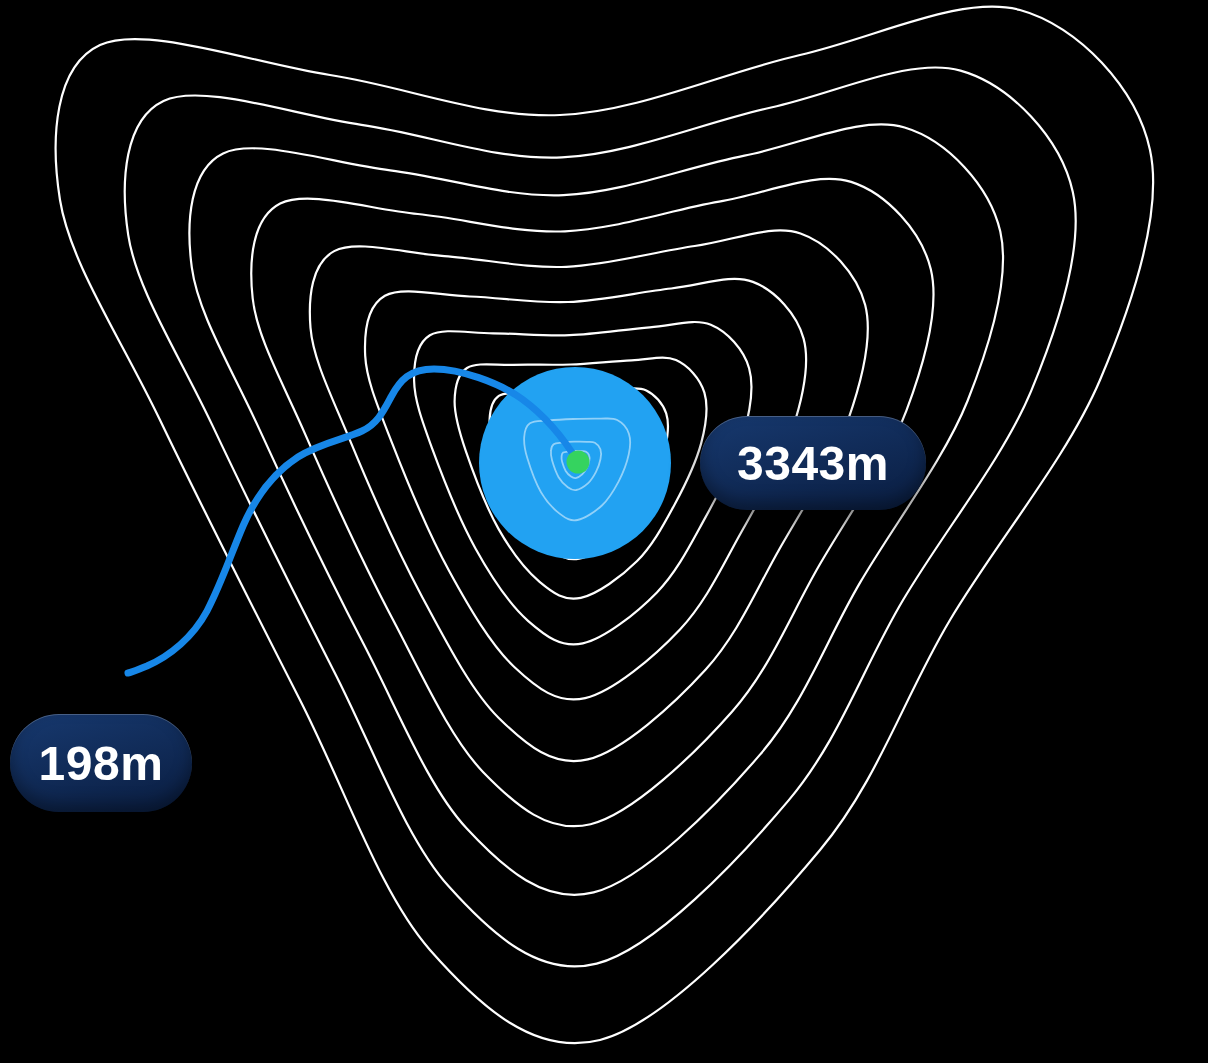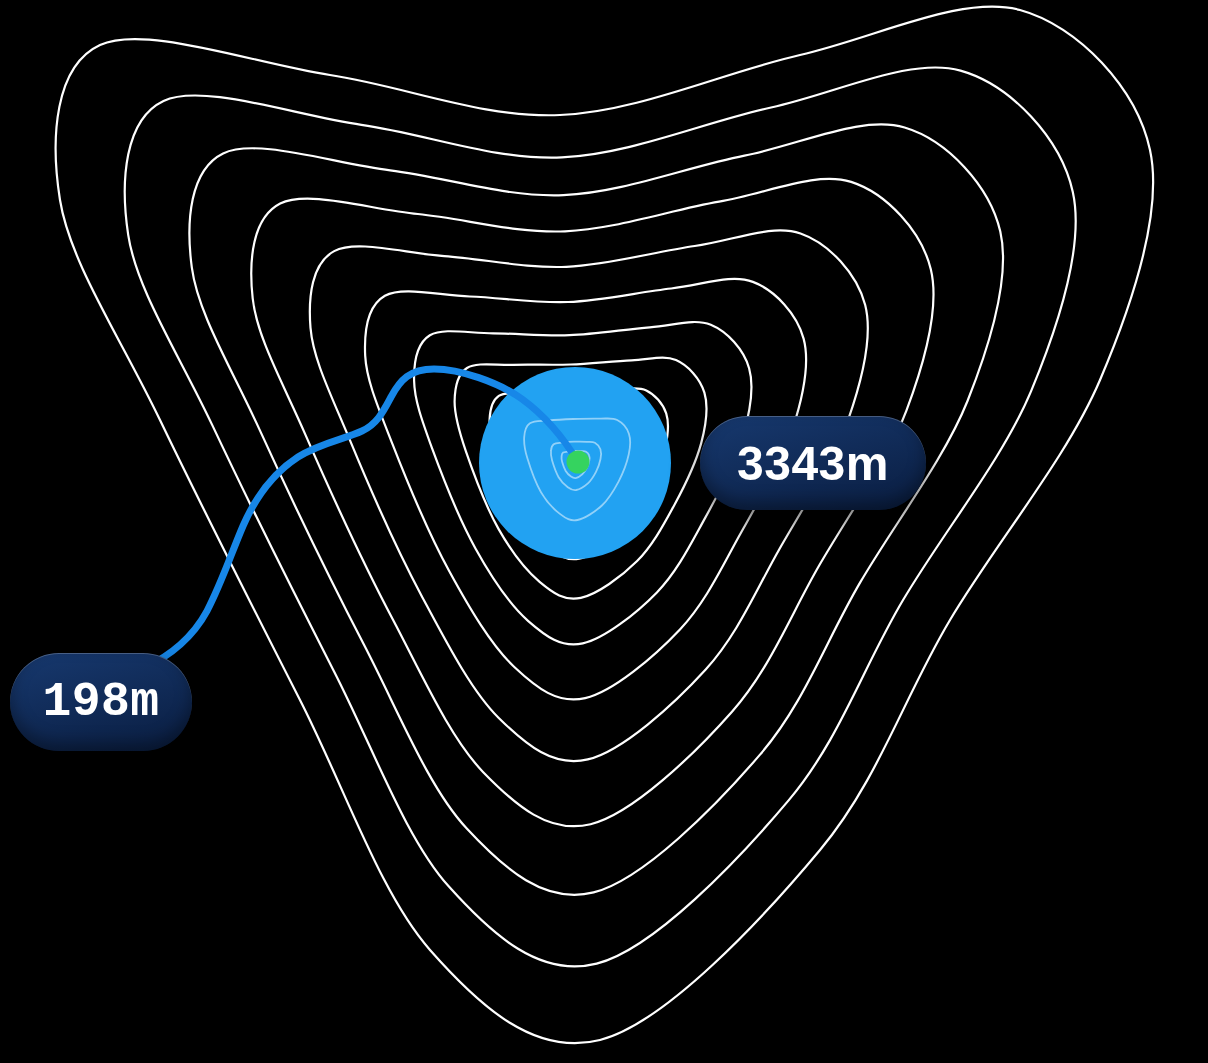--- a/index.html
+++ b/index.html
@@ -37,25 +37,24 @@
   }
   .pill-summit {
     left: 700px;
     top: 416px;
     width: 226px;
     height: 94px;
     font-size: 48px;
   }
   .pill-end {
     left: 10px;
-    top: 653px;
+    top: 714px;
     width: 182px;
     height: 98px;
     font-size: 48px;
-    font-family: Liberation Mono, monospace;
   }
 </style>
 </head>
 <body>
 
 <div class="canvas" style="background: rgb(0, 0, 0);">
 
   <svg id="topo-svg" viewBox="0 0 1208 1063" width="1208" height="1063">
     <defs>
       <clipPath id="zoneClip">

